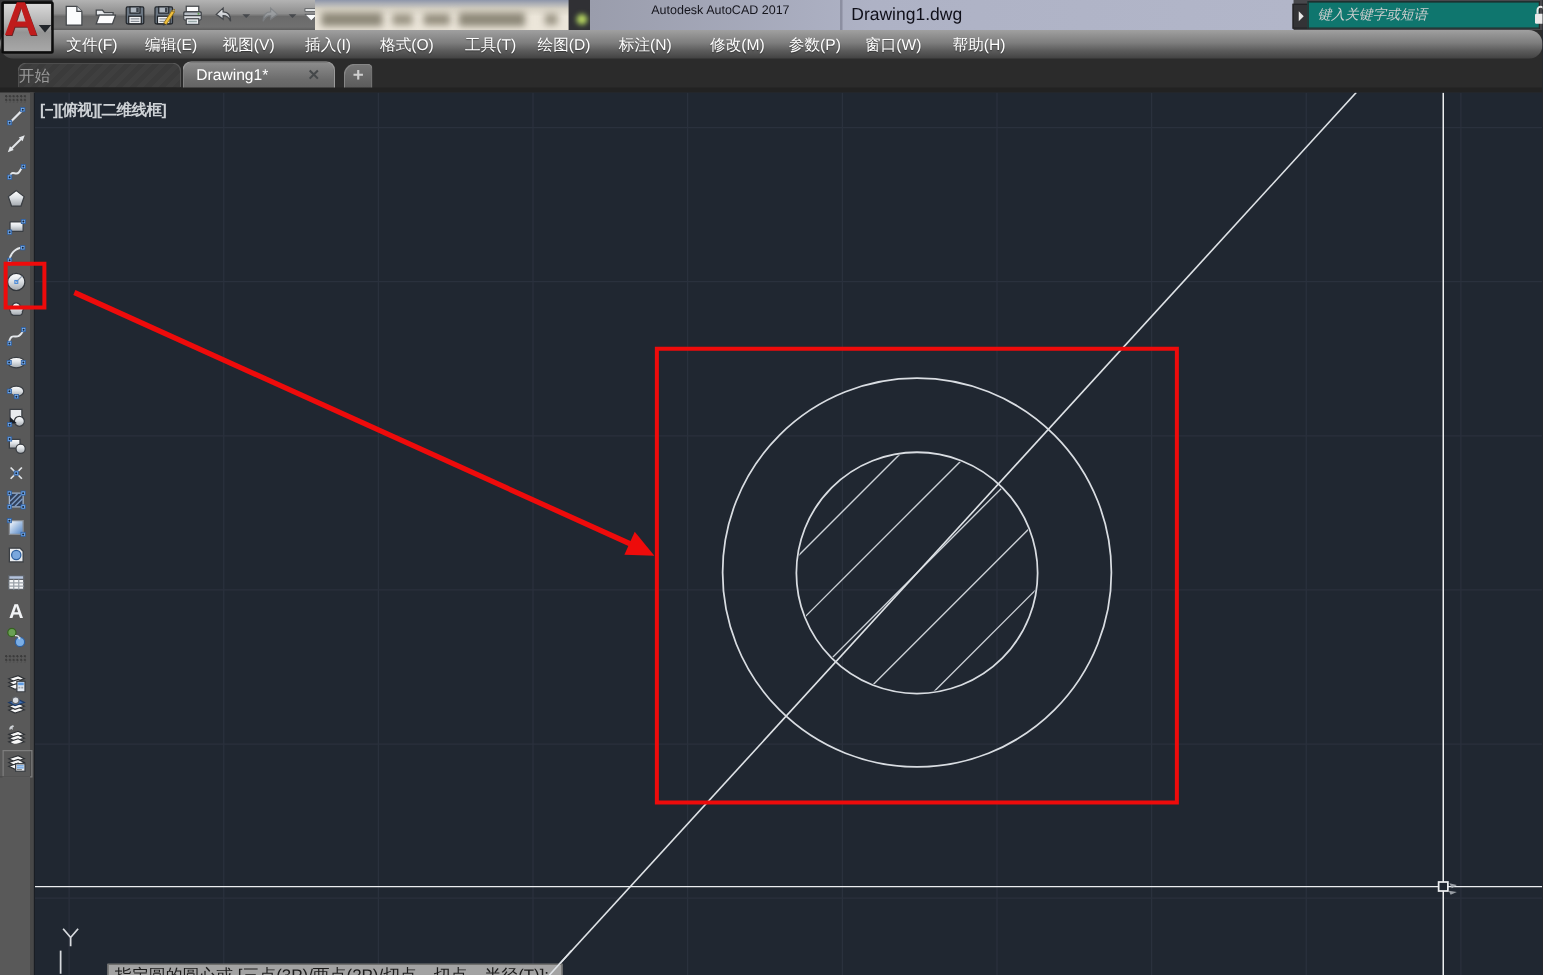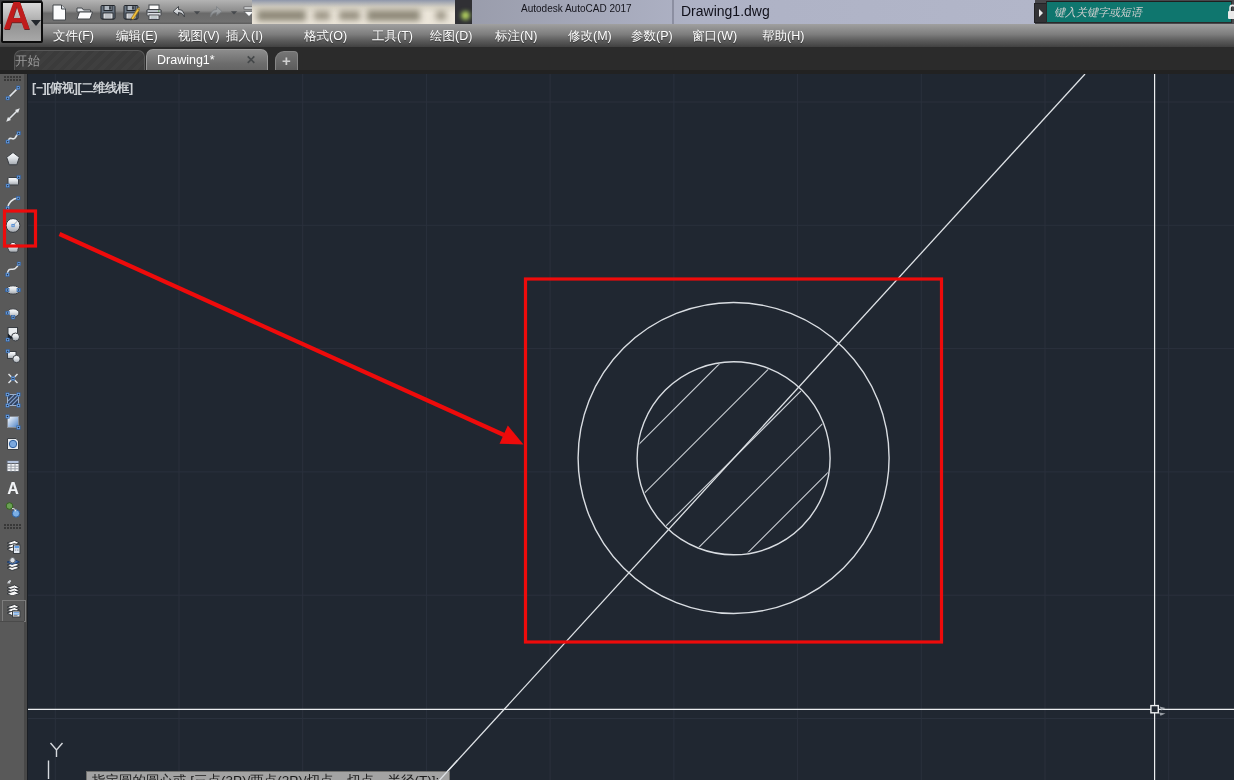--- a/index.html
+++ b/index.html
@@ -27,21 +27,21 @@
   
   #logo{left:1px;top:1px;width:38px;height:38px;z-index:10;border:2px solid #0c0c0c;border-radius:2px;
     background:linear-gradient(#d9d9d9,#b4b4b4 40%,#949494 60%,#a8a8a8);}
   #logoA{position:absolute;left:0px;top:-8px;font-size:38px;font-weight:bold;color:#c01c1c;
      text-shadow:0.5px 1px 0.5px rgba(90,10,10,.8);}
   #logotri{position:absolute;left:28px;top:17px;width:0;height:0;
      border-left:5px solid transparent;border-right:5px solid transparent;border-top:6px solid #23272c;}
 
   
   #menubar{left:0;top:24px;width:1234px;height:23px;
-    background:linear-gradient(#a0a0a0,#7d7d7d 45%,#5c5c5c 72%,#414141);}
+    background:linear-gradient(#a0a0a0,#7d7d7d 45%,#5c5c5c 72%,#414141);border-radius:11px;}
   #menubar span{position:absolute;top:4px;font-size:12.5px;color:#ffffff;text-shadow:0 1px 1px rgba(0,0,0,.45);}
 
   
   #tabbar{left:0;top:47px;width:1234px;height:27px;background:#2b2b2b;}
   #tabbot{left:0;top:70px;width:1234px;height:4px;background:#222222;}
   #tab1{left:14px;top:3px;width:131px;height:20px;border-radius:7px 7px 0 0;
      background:repeating-linear-gradient(135deg,#3f3f3f 0 4px,#3b3b3b 4px 8px);
      border:1px solid #585858;border-bottom:none;color:#9b9b9b;font-size:12.5px;
      line-height:20px;box-sizing:border-box;width:131px;}
   #tab2{left:146px;top:2px;width:120px;height:21px;border-radius:7px 7px 0 0;
@@ -165,21 +165,21 @@
 
 <div class="abs" id="logo">
     <span id="logoA">A</span>
     <span id="logotri"></span>
   </div>
 
 <div class="abs" id="menubar">
   <span style="left:53px">文件(F)</span>
     <span style="left:116px">编辑(E)</span>
   <span style="left:178px">视图(V)</span>
-    <span style="left:226px">插入(I)</span>
+    <span style="left:244px">插入(I)</span>
   <span style="left:304px">格式(O)</span>
     <span style="left:372px">工具(T)</span>
   <span style="left:430px">绘图(D)</span>
     <span style="left:495px">标注(N)</span>
   <span style="left:568px">修改(M)</span>
     <span style="left:631px">参数(P)</span>
   <span style="left:692px">窗口(W)</span>
     <span style="left:762px">帮助(H)</span>
 </div>
 

